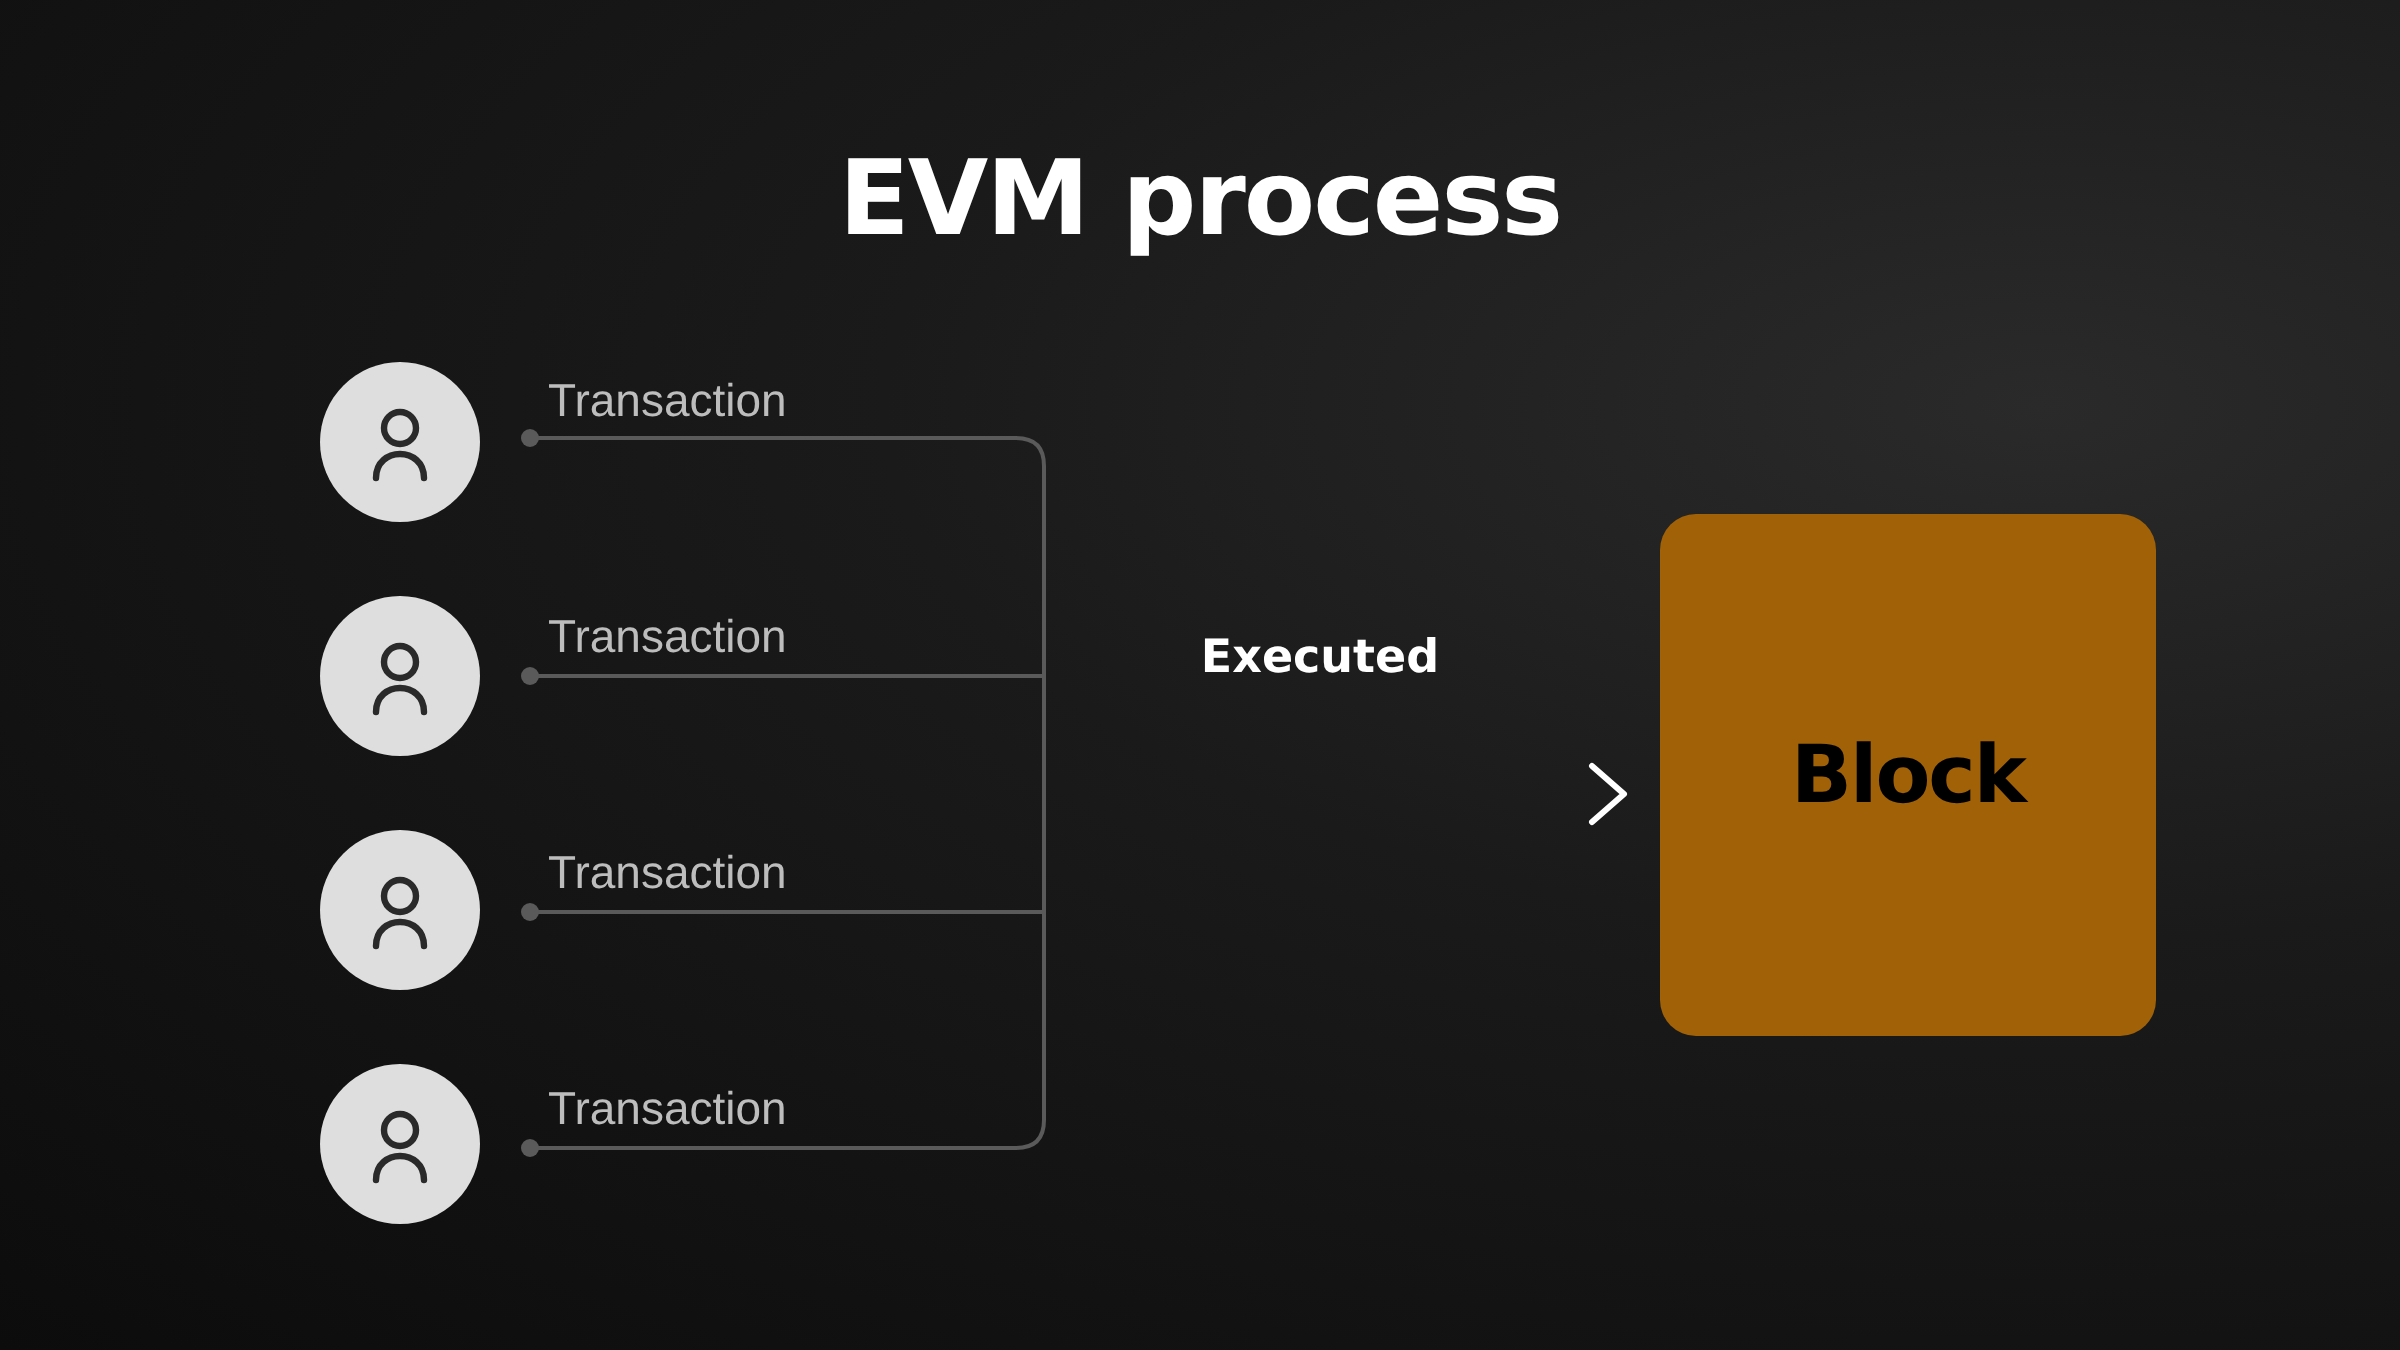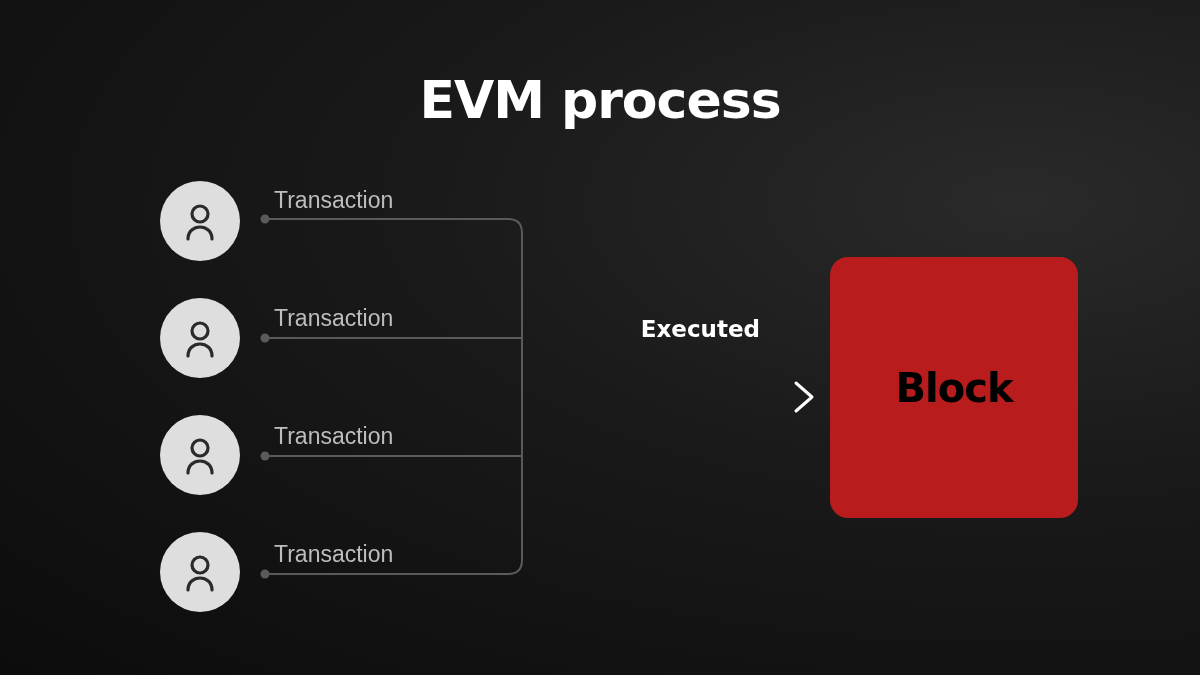--- a/index.html
+++ b/index.html
@@ -16,26 +16,26 @@
     position:absolute; left:160px; width:80px; height:80px; border-radius:50%;
     background:#dedede;
   }
   .avatar svg { position:absolute; left:0; top:0; }
   .tx-label {
     position:absolute; left:274px; color:#bdbdbd; font-size:23px;
     font-family:"Liberation Sans", sans-serif;
   }
   svg.lines { position:absolute; left:0; top:0; }
   .exec-label {
-    position:absolute; left:560px; top:312px; width:200px; text-align:right;
+    position:absolute; left:560px; top:312px; width:200px; text-align:center;
     color:#fff; font-size:23px; font-weight:bold; line-height:34px;
   }
   .block {
     position:absolute; left:830px; top:257px; width:248px; height:261px;
-    background:#b91c1c; border-radius:18px;
+    background:#a16207; border-radius:18px;
     display:flex; align-items:center; justify-content:center;
   }
   .block span { color:#000; font-size:40px; font-weight:bold; letter-spacing:-1px; }
 </style>
 </head>
 <body>
 
 <div class="title">EVM process</div>
 
 <svg class="lines" width="1200" height="675">

